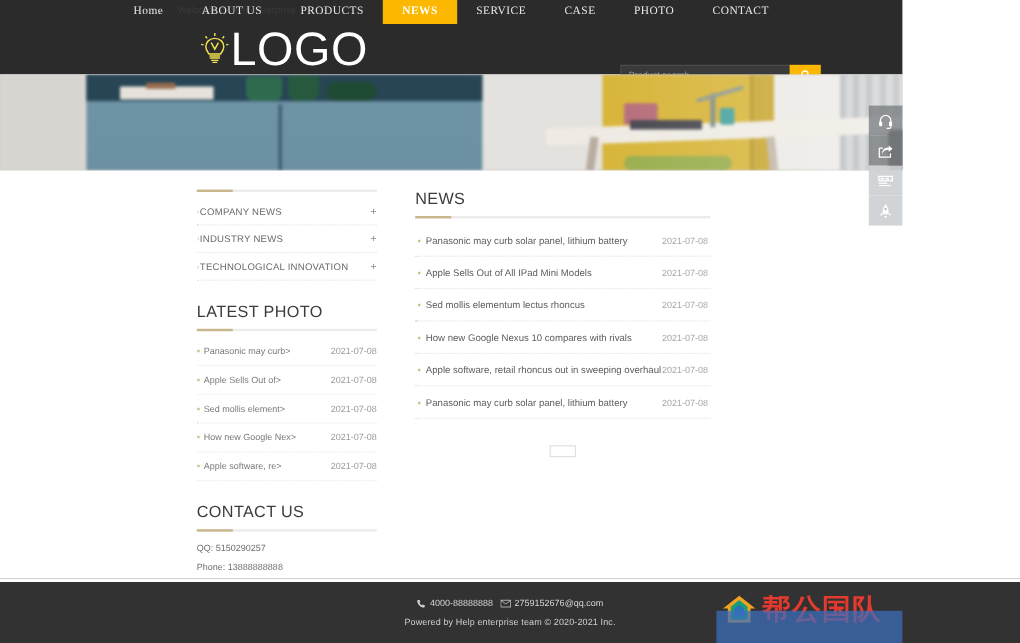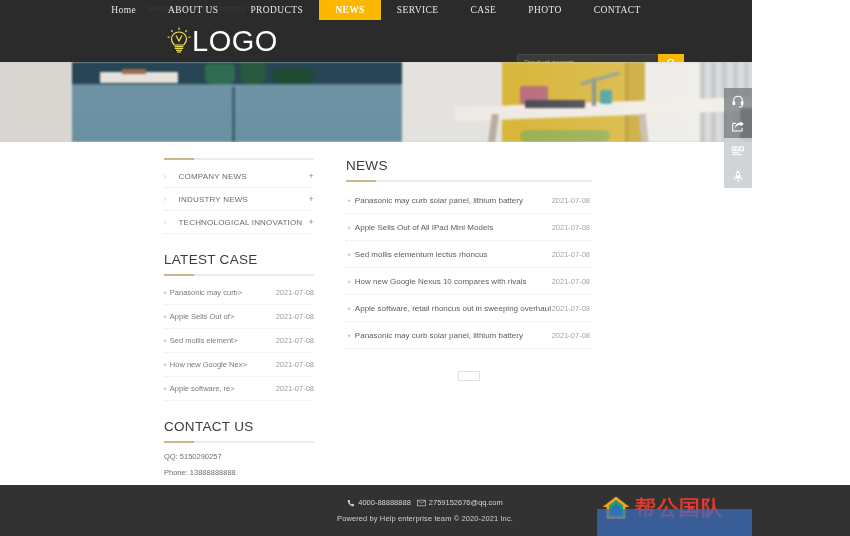--- a/index.html
+++ b/index.html
@@ -29,21 +29,21 @@
   .nav-item.active { background: #fcb800; color: #fff; font-weight: 600; }
 
   
   .header {
     height: 42px; background: #2b2b2b;
     display: flex; align-items: center; position: relative;
   }
   .logo-wrap { display: flex; align-items: center; margin-left: 166px; }
   .bulb-icon { width: 26px; height: 30px; display: block; }
   .logo-text {
-    font-size: 29px; color: #fff; letter-spacing: .5px;
+    font-size: 39px; color: #fff; letter-spacing: .5px;
     font-family: "Liberation Sans", sans-serif; line-height: 1;
   }
   .search-wrap {
     position: absolute; left: 517px; top: 34px;
     display: flex; height: 17px; width: 167px;
   }
   .search-input {
     flex: 1; background: #3a3a3a; border: 1px solid #4a4a4a; border-right: none;
     color: #c9c9c9; font-size: 7.5px; padding: 0 6px; outline: none;
     font-family: "Liberation Sans", sans-serif;
@@ -117,21 +117,21 @@
   .sec-rule::before {
     content: ''; position: absolute; left: 0; top: 0; width: 30px; height: 2px; background: #c9b78c;
   }
 
   .cat-list { list-style: none; }
   .cat-item {
     display: flex; align-items: center; justify-content: space-between;
     font-size: 8px; color: #6a6a6a; padding: 6px 0 6px 0;
     border-bottom: 1px dotted #e6e6e6; letter-spacing: .2px; cursor: pointer;
   }
-  .cat-left { display: flex; align-items: center; gap: 12px; }
+  .cat-left { display: flex; align-items: center; gap: 0; }
   .cat-arrow { color: #c8c8c8; font-size: 7px; }
   .cat-plus { color: #8a8a8a; font-size: 9px; }
 
   .latest-list { list-style: none; margin-top: 2px; }
   .latest-item {
     display: flex; align-items: center; justify-content: space-between;
     font-size: 7.5px; color: #7a7a7a; padding: 7px 0;
     border-bottom: 1px dotted #ececec; cursor: pointer;
   }
   .lbul { color: #b8cf8a; margin-right: 3px; font-size: 8px; }
@@ -163,21 +163,21 @@
   }
   .f-row { display: flex; align-items: center; gap: 6px; font-size: 7.5px; }
   .f-chunk { display: flex; align-items: center; gap: 3px; white-space: nowrap; text-align: center; }
   .f-copy { font-size: 7.5px; color: #cfcfcf; letter-spacing: .1px; }
 
   
   .watermark { position: absolute; right: 0; bottom: 0; width: 155px; height: 41px; z-index: 30; }
   .wm-logo { position: absolute; left: 4px; top: 0px; display: flex; align-items: center; gap: 4px; }
   .wm-house { width: 30px; height: 26px; }
   .wm-cn-red {
-    font-size: 21px; font-weight: 700; color: #e23a2e; letter-spacing: 1px;
+    font-size: 24px; font-weight: 700; color: #e23a2e; letter-spacing: 1px;
     font-family: "DejaVu Sans", sans-serif; line-height: 1;
   }
   .wm-blue-band {
     position: absolute; left: 0; top: 14px; width: 155px; height: 27px;
     background: rgba(58,110,190,.72);
   }
   .wm-cn-text {
     position: absolute; left: 8px; top: 15px; font-size: 19px; color: #fff;
     font-family: "DejaVu Sans", sans-serif; letter-spacing: 3px; line-height: 25px;
     white-space: nowrap;
@@ -325,21 +325,21 @@
             <span class="cat-left">
               <span class="cat-arrow">›</span>
               <span>TECHNOLOGICAL INNOVATION</span>
             </span>
             <span class="cat-plus">+</span>
           </li>
         </ul>
       </div>
 
       <div style="margin-top:18px;">
-        <div class="sec-title">LATEST CASE</div>
+        <div class="sec-title">LATEST PHOTO</div>
         <div class="sec-rule"></div>
         <ul class="latest-list">
           <li class="latest-item">
             <span class="ltitle">
                 <span class="lbul">▪</span>
               <span>Panasonic may curb&gt;</span>
               </span>
             <span class="ldate">2021-07-08</span>
           </li>
           <li class="latest-item">

